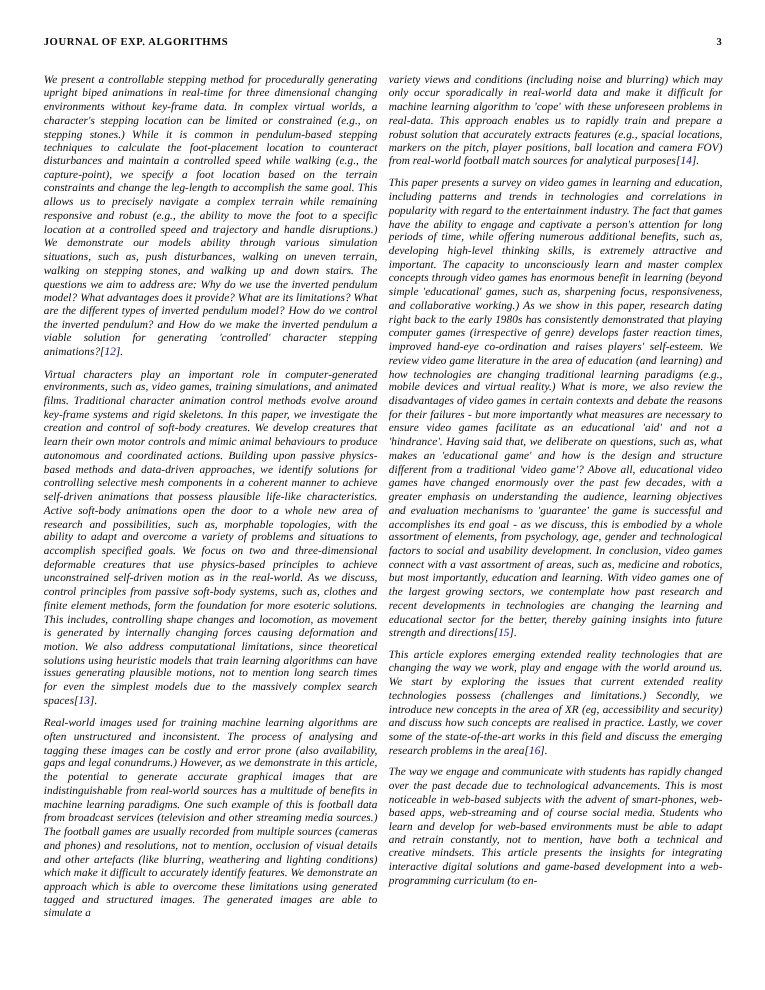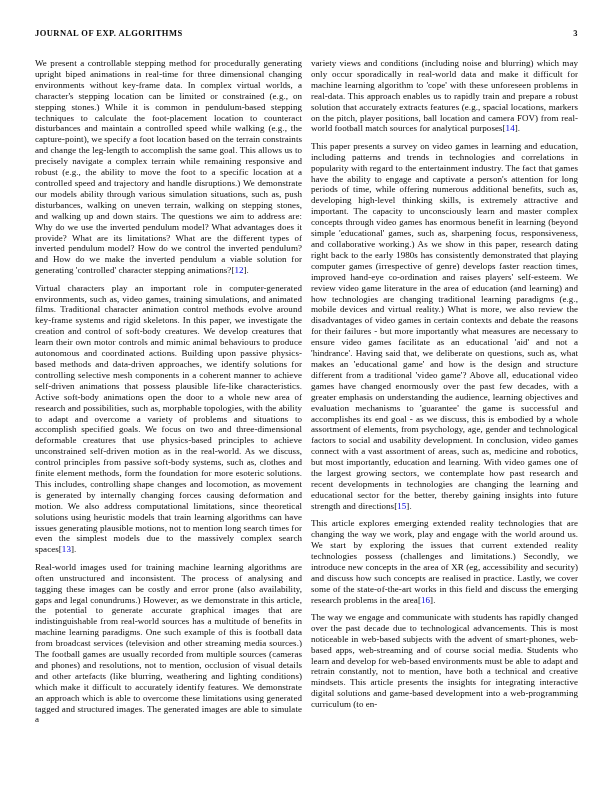--- a/index.html
+++ b/index.html
@@ -41,20 +41,21 @@
   }
   .col {
     width: 267px;
     text-align: justify;
     font-size: 9px;
     line-height: 10.9px;
     letter-spacing: 0.05px;
   }
   .col p.para {
     margin: 0 0 6.5px 0;
+    font-style: italic;
   }
   a.cite {
     color: #0a0a0a;
     text-decoration: none;
     cursor: pointer;
   }
   a.cite .cite-num {
     color: var(--cite-color, #0000e0);
   }
 </style>

